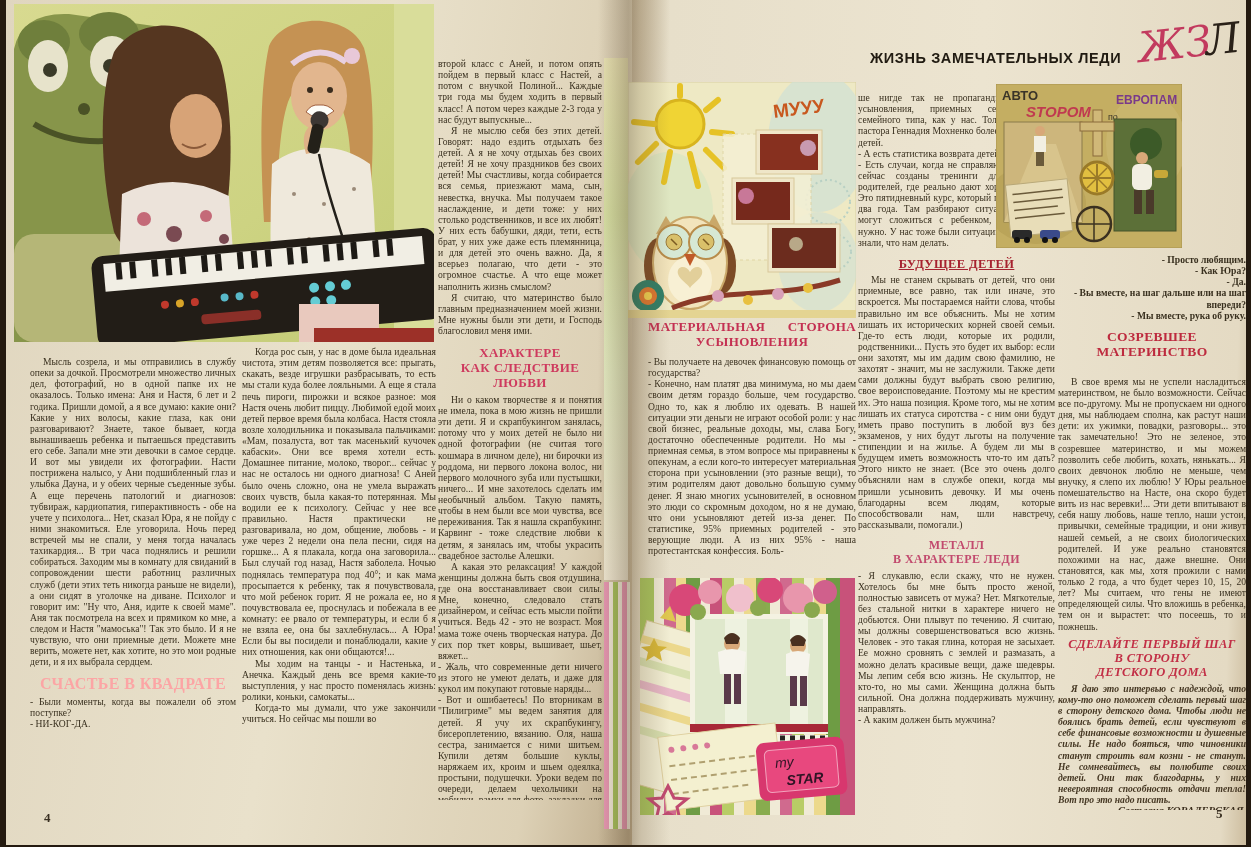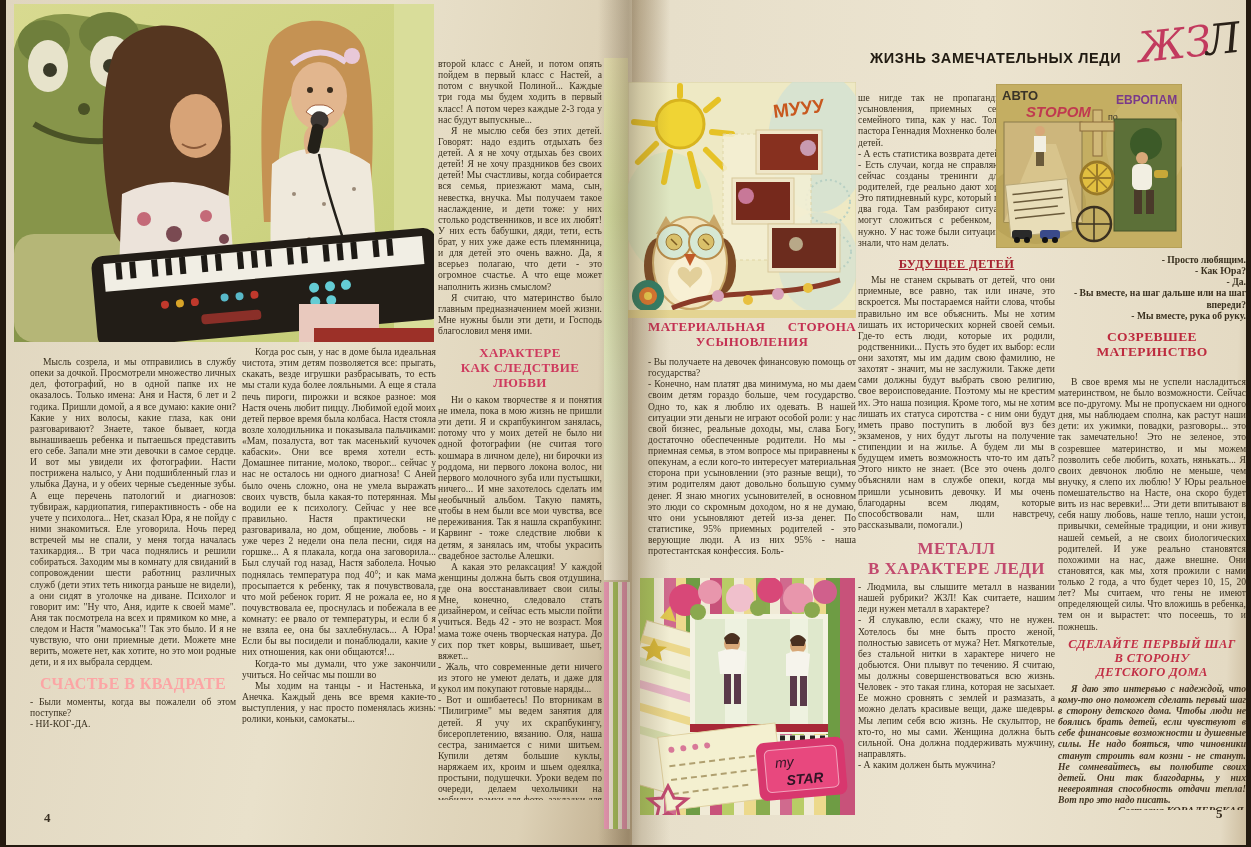--- a/index.html
+++ b/index.html
@@ -18,21 +18,21 @@
   .col p.noind{text-indent:0;}
   .col p.dlg{text-indent:0;text-align:right;font-weight:bold;}
   .ital{font-style:italic;font-weight:bold;color:#46382а;}
   .col p.ital{font-style:italic;font-weight:bold;color:#453723;}
   .hd{font-weight:bold;text-align:center;letter-spacing:.4px;margin:7px 0 3px;line-height:1.15;}
   .hd-schastye{color:#fca5a5;font-size:16px;}
   .hd-tvor{color:#ce3a5e;font-size:13px;margin-top:10px;}
   .hd-mat{color:#c43052;font-size:13px;margin:0 0 4px;}
   .hd-mat .sp{display:flex;justify-content:space-between;}
   .hd-bud{color:#a6222f;font-size:12.5px;margin-top:9px;text-decoration:underline;}
-  .hd-metal{color:#c24a6e;font-size:17px;margin-top:9px;}
+  .hd-metal{color:#c24a6e;font-size:12px;margin-top:9px;}
   .hd-sozr{color:#bd2a3e;font-size:13.5px;margin:8px 0 16px;}
   .hd-sdel{color:#c22f46;font-size:12.5px;font-style:italic;margin-top:5px;}
   .rubric-title{position:absolute;left:870px;top:50px;width:265px;text-align:left;
     font-family:"Liberation Sans",sans-serif;font-weight:bold;font-size:14.5px;
     letter-spacing:.6px;color:#211b12;}
   .logo{position:absolute;left:1138px;top:22px;font-style:italic;font-size:42px;
     font-family:"DejaVu Serif",serif;transform:rotate(-6deg);line-height:1;}
   .logo .lz{color:#c23a5e;}
   .logo .ll{color:#2a2118;margin-left:-6px;}
   .pgnum{position:absolute;font-size:13px;font-weight:bold;color:#3a3022;}
@@ -149,22 +149,22 @@
 
   <div class="col" style="left:30px;top:356px;width:206px;height:452px;">
     <p>Мысль созрела, и мы отправились в службу опеки за дочкой. Просмотрели множество личных дел, фотографий, но в одной папке их не оказалось. Только имена: Аня и Настя, 6 лет и 2 годика. Пришли домой, а я все думаю: какие они? Какие у них волосы, какие глаза, как они разговаривают? Знаете, такое бывает, когда вынашиваешь ребенка и пытаешься представить его себе. Запали мне эти девочки в самое сердце. И вот мы увидели их фотографии. Насти пострижена налысо, у Ани подшибленный глаз и улыбка Дауна, и у обеих черные съеденные зубы. А еще перечень патологий и диагнозов: тубвираж, кардиопатия, гиперактивность - обе на учете у психолога... Нет, сказал Юра, я не пойду с ними знакомиться. Еле уговорила. Ночь перед встречей мы не спали, у меня тогда началась тахикардия... В три часа поднялись и решили собираться. Заходим мы в комнату для свиданий в сопровождении шести работниц различных служб (дети этих теть никогда раньше не видели), а они сидят в уголочке на диване. Психолог и говорит им: "Ну что, Аня, идите к своей маме". Аня так посмотрела на всех и прямиком ко мне, а следом и Настя "мамоська"! Так это было. И я не чувствую, что они приемные дети. Можете мне верить, можете нет, как хотите, но это мои родные дети, и я их выбрала сердцем.</p>
     <div class="hd hd-schastye">СЧАСТЬЕ В КВАДРАТЕ</div>
     <p class="noind">- Были моменты, когда вы пожалели об этом поступке?</p>
     <p class="noind">- НИ-КОГ-ДА.</p>
   </div>
 
   <div class="col" style="left:242px;top:346px;width:194px;height:462px;">
     <p>Когда рос сын, у нас в доме была идеальная чистота, этим детям позволяется все: прыгать, скакать, везде игрушки разбрасывать, то есть мы стали куда более лояльными. А еще я стала печь пироги, пирожки и всякое разное: моя Настя очень любит пиццу. Любимой едой моих детей первое время была колбаса. Настя стояла возле холодильника и показывала пальчиками: «Мам, позалуста, вот так масенький кучочек кабаски». Они все время хотели есть. Домашнее питание, молоко, творог... сейчас у нас не осталось ни одного диагноза! С Аней было очень сложно, она не умела выражать своих чувств, была какая-то потерянная. Мы водили ее к психологу. Сейчас у нее все правильно. Настя практически не разговаривала, но дом, общение, любовь - и уже через 2 недели она пела песни, сидя на горшке... А я плакала, когда она заговорила... Был случай год назад, Настя заболела. Ночью поднялась температура под 40°; и как мама просыпается к ребенку, так я почувствовала, что мой ребенок горит. Я не рожала ее, но я почувствовала ее, проснулась и побежала в ее комнату: ее рвало от температуры, и если б я не взяла ее, она бы захлебнулась... А Юра! Если бы вы посидели и понаблюдали, какие у них отношения, как они общаются!...</p>
+    <p>Мы ходим на танцы - и Настенька, и Анечка. Каждый день все время какие-то выступления, у нас просто поменялась жизнь: ролики, коньки, самокаты...</p>
     <p>Когда-то мы думали, что уже закончили учиться. Но сейчас мы пошли во</p>
-    <p>Мы ходим на танцы - и Настенька, и Анечка. Каждый день все время какие-то выступления, у нас просто поменялась жизнь: ролики, коньки, самокаты...</p>
   </div>
 
   <div class="col" style="left:438px;top:58px;width:164px;height:742px;">
     <p class="noind">второй класс с Аней, и потом опять пойдем в первый класс с Настей, а потом с внучкой Полиной... Каждые три года мы будем ходить в первый класс! А потом через каждые 2-3 года у нас будут выпускные...</p>
     <p>Я не мыслю себя без этих детей. Говорят: надо ездить отдыхать без детей. А я не хочу отдыхаь без своих детей! Я не хочу праздников без своих детей! Мы счастливы, когда собирается вся семья, приезжают мама, сын, невестка, внучка. Мы получаем такое наслаждение, и дети тоже: у них столько родственников, и все их любят! У них есть бабушки, дяди, тети, есть брат, у них уже даже есть племянница, и для детей это очень важно. Да, я всерьез полагаю, что дети - это огромное счастье. А что еще может наполнить жизнь смыслом?</p>
     <p>Я считаю, что материнство было главным предназначением моей жизни. Мне нужны были эти дети, и Господь благословил меня ими.</p>
     <div class="hd hd-tvor">
       <div>ХАРАКТЕРЕ</div>
       <div>КАК СЛЕДСТВИЕ ЛЮБВИ</div>
     </div>
@@ -362,21 +362,20 @@
   <div class="col" style="left:858px;top:92px;width:197px;height:752px;">
     <p class="noind">ше нигде так не пропагандируется тема усыновления, приемных семей, домов семейного типа, как у нас. Только у нашего пастора Геннадия Мохненко более 20 приемных детей.</p>
     <p class="noind">- А есть статистика возврата детей?</p>
     <p class="noind">- Есть случаи, когда не справляются. Поэтому сейчас созданы тренинги для приемных родителей, где реально дают хорошие знания. Это пятидневный курс, который проходит раз в два года. Там разбирают ситуации, которые могут сложиться с ребенком, и это очень нужно. У нас тоже были ситуации, когда мы не знали, что нам делать.</p>
     <div class="hd hd-bud">БУДУЩЕЕ ДЕТЕЙ</div>
     <p>Мы не станем скрывать от детей, что они приемные, все равно, так или иначе, это вскроется. Мы постараемся найти слова, чтобы правильно им все объяснить. Мы не хотим лишать их исторических корней своей семьи. Где-то есть люди, которые их родили, родственники... Пусть это будет их выбор: если они захотят, мы им дадим свою фамилию, не захотят - значит, мы не заслужили. Также дети сами должны будут выбрать свою религию, свое вероисповедание. Поэтому мы не крестим их. Это наша позиция. Кроме того, мы не хотим лишать их статуса сиротства - с ним они будут иметь право поступить в любой вуз без экзаменов, у них будут льготы на получение стипендии и на жилье. А будем ли мы в будущем иметь возможность что-то им дать? Этого никто не знает. (Все это очень долго объясняли нам в службе опеки, когда мы пришли усыновить девочку. И мы очень благодарны всем людям, которые способствовали нам, шли навстречу, рассказывали, помогали.)</p>
     <div class="hd hd-metal">
       <div>МЕТАЛЛ</div>
       <div>В ХАРАКТЕРЕ ЛЕДИ</div>
     </div>
-    <p class="noind">- Людмила, вы слышите металл в названии нашей рубрики? ЖЗЛ! Как считаете, нашим леди нужен металл в характере?</p>
     <p class="noind">- Я слукавлю, если скажу, что не нужен. Хотелось бы мне быть просто женой, полностью зависеть от мужа? Нет. Мягкотелые, без стальной нитки в характере ничего не добьются. Они плывут по течению. Я считаю, мы должны совершенствоваться всю жизнь. Человек - это такая глина, которая не засыхает. Ее можно сровнять с землей и размазать, а можно делать красивые вещи, даже шедевры. Мы лепим себя всю жизнь. Не скульптор, не кто-то, но мы сами. Женщина должна быть сильной. Она должна поддерживать мужчину, направлять.</p>
     <p class="noind">- А каким должен быть мужчина?</p>
   </div>
 
   <div class="abs" style="left:996px;top:84px;width:186px;height:164px;">
     <svg width="186" height="164" viewBox="0 0 186 164">
       <rect width="186" height="164" fill="#c4ae62" stroke="#a8924e"></rect>
       <ellipse cx="40" cy="120" rx="50" ry="40" fill="#b09a50" opacity=".5"></ellipse>
       <ellipse cx="150" cy="60" rx="40" ry="50" fill="#cdb974" opacity=".6"></ellipse>
       <text x="6" y="16" font-size="13" font-weight="bold" fill="#3a3428">АВТО</text>

